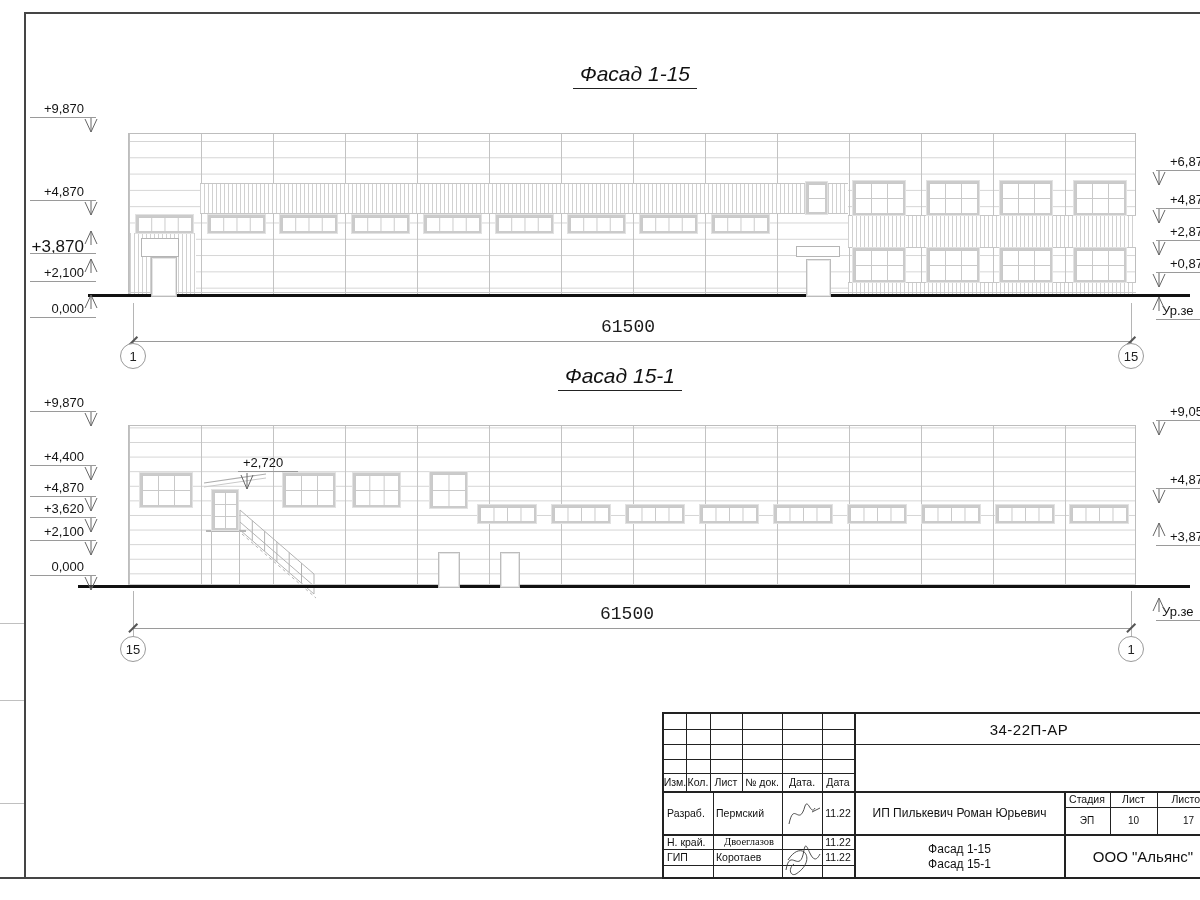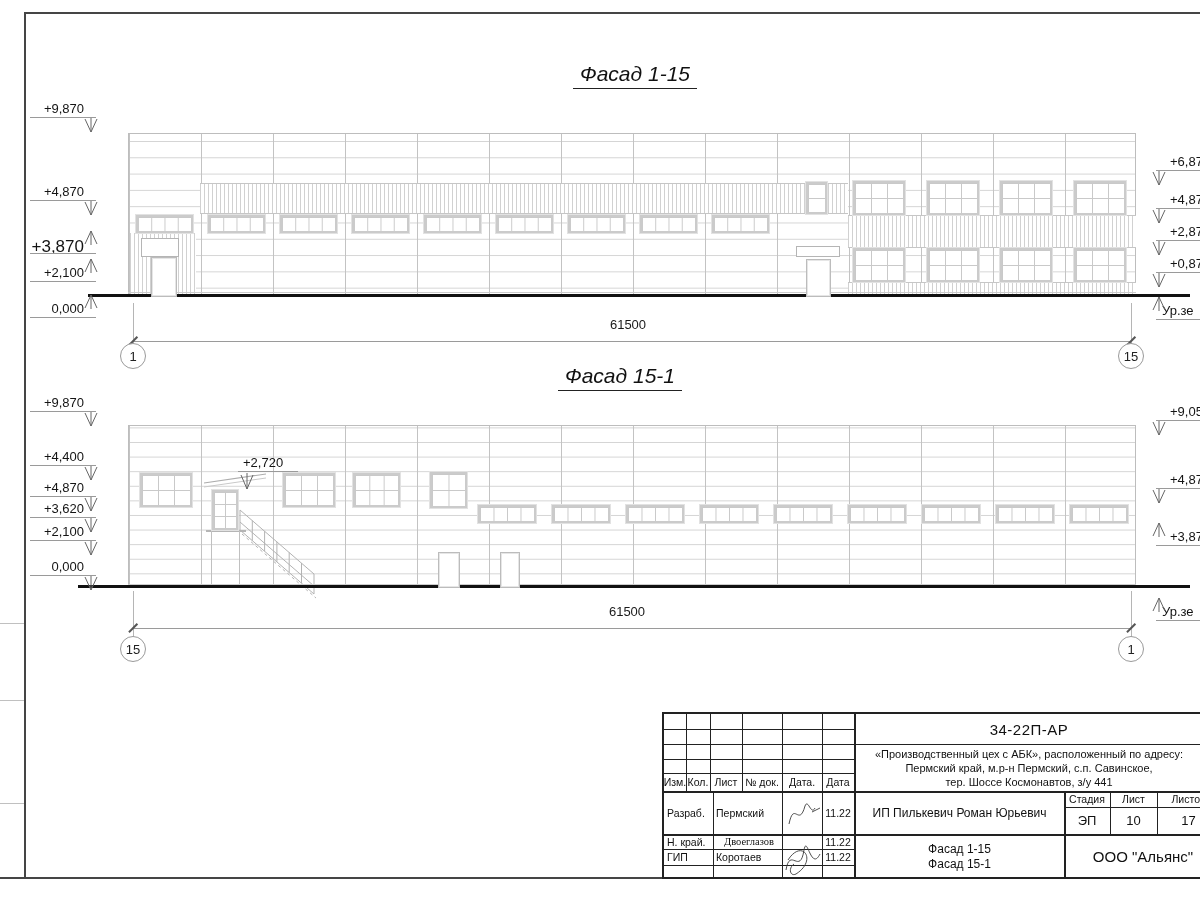--- a/index.html
+++ b/index.html
@@ -26,29 +26,29 @@
   .ground{background:#111;}
   .baseln{background:#cccccc;}
   .canopy{border:1px solid #b5b5b5;background:#fff;}
   .post{background:#c0c0c0;}
   
   .dimln{background:#9a9a9a;}
   .extln{background:#b5b5b5;}
   .tick{background:#555;transform:rotate(-45deg);}
   .bub{width:26px;height:26px;border:1px solid #9a9a9a;border-radius:50%;background:#fff;
     font-size:13px;color:#222;}
-  .dimtxt{font-size:13px;color:#1a1a1a;text-align:center;}
+  .dimtxt{font-size:18px;color:#1a1a1a;text-align:center;font-family:Liberation Mono, monospace;}
   .ftitle{font-size:21px;font-style:italic;color:#111;}
   .ftitle span{border-bottom:1.6px solid #222;padding:0 7px 2px;}
   
   #tb{left:662px;top:712px;width:560px;height:167px;border:2px solid #222;background:#fff;}
   .tbl{position:absolute;background:#222;}
   .tbtxt{position:absolute;box-sizing:border-box;color:#111;}
   .s105{font-size:10.5px;} .s11{font-size:11px;line-height:14px;} .s12{font-size:12px;}
-  .s14{font-size:13px;text-align:center;} .s15{font-size:15px;}
+  .s14{font-size:10px;text-align:center;} .s15{font-size:15px;}
 </style>
 </head>
 <body>
 
 <div id="canvas">
 
   <div class="abs frame" style="left:24px;top:12px;width:1176px;height:2px;"></div>
   <div class="abs frame" style="left:24px;top:12px;width:2px;height:867px;"></div>
   <div class="abs frame" style="left:0;top:877px;width:1200px;height:2px;"></div>
   <div class="abs sideln" style="left:0;top:623px;width:24px;height:1px;"></div>
@@ -181,25 +181,20 @@
     <svg style="position:absolute;left:120px;top:80px;" width="38" height="37" viewBox="0 0 38 37">
       <path d="M5 30 C10 6 15 34 21 12 C24 4 27 22 31 14" fill="none" stroke="#3a3a3a" stroke-width="0.9"></path>
       <line x1="28" y1="18" x2="36" y2="14" stroke="#3a3a3a" stroke-width="0.9"></line>
     </svg>
     <svg style="position:absolute;left:118px;top:118px;" width="42" height="46" viewBox="0 0 42 46">
       <path d="M4 38 C8 14 18 44 22 18 C25 2 29 40 38 22" fill="none" stroke="#3a3a3a" stroke-width="0.9"></path>
       <path d="M6 28 C20 6 36 28 14 42 C8 45 6 36 12 32" fill="none" stroke="#3a3a3a" stroke-width="0.9"></path>
     </svg>
 
     <div class="tbtxt s15 flexc" style="left:192px;top:0;width:346px;height:30px;letter-spacing:.5px;">34-22П-АР</div>
-    <div class="tbtxt" style="left:194px;top:31px;width:342px;height:46px;display:flex;flex-direction:column;align-items:center;justify-content:center;">
-      <div class="s11">«Производственный цех с АБК», расположенный по адресу:</div>
-      <div class="s11">Пермский край, м.р-н Пермский, с.п. Савинское,</div>
-      <div class="s11">тер. Шоссе Космонавтов, з/у 441</div>
-    </div>
     <div class="tbtxt s12 flexc" style="left:192px;top:77px;width:207px;height:43px;">ИП Пилькевич Роман Юрьевич</div>
     <div class="tbtxt s105 flexc" style="left:400px;top:77px;width:46px;height:16px;">Стадия</div>
     <div class="tbtxt s105 flexc" style="left:446px;top:77px;width:47px;height:16px;">Лист</div>
     <div class="tbtxt s105 flexc" style="left:493px;top:77px;width:63px;height:16px;">Листов</div>
     <div class="tbtxt s14 flexc" style="left:400px;top:93px;width:46px;height:27px;">ЭП</div>
     <div class="tbtxt s14 flexc" style="left:446px;top:93px;width:47px;height:27px;">10</div>
     <div class="tbtxt s14 flexc" style="left:493px;top:93px;width:63px;height:27px;">17</div>
     <div class="tbtxt" style="left:192px;top:120px;width:207px;height:45px;display:flex;flex-direction:column;align-items:center;justify-content:center;">
       <div class="s12" style="line-height:15px;">Фасад 1-15</div>
       <div class="s12" style="line-height:15px;">Фасад 15-1</div>

